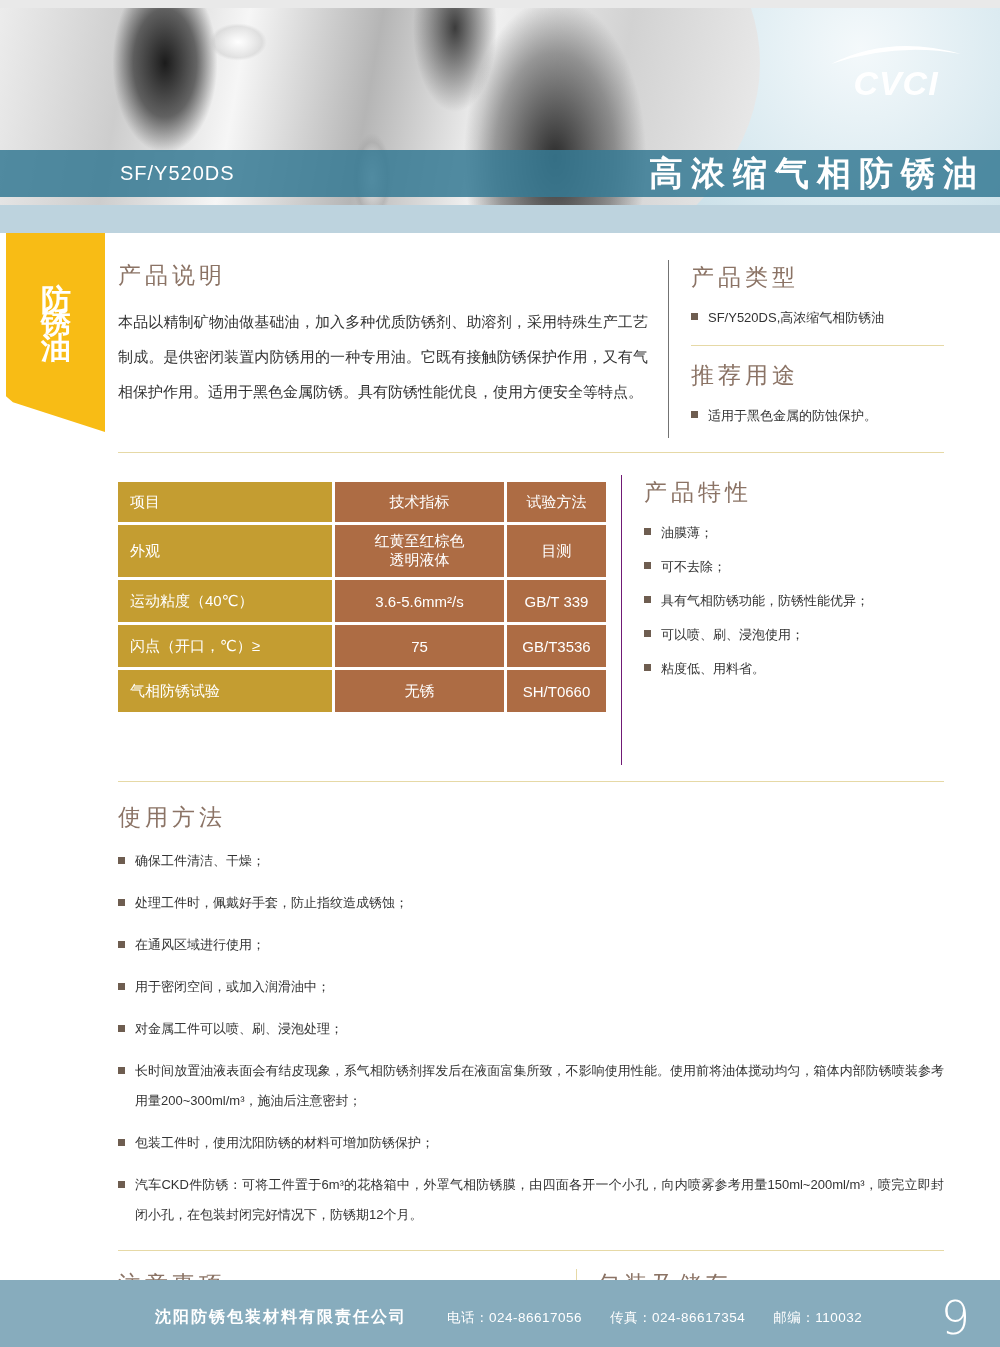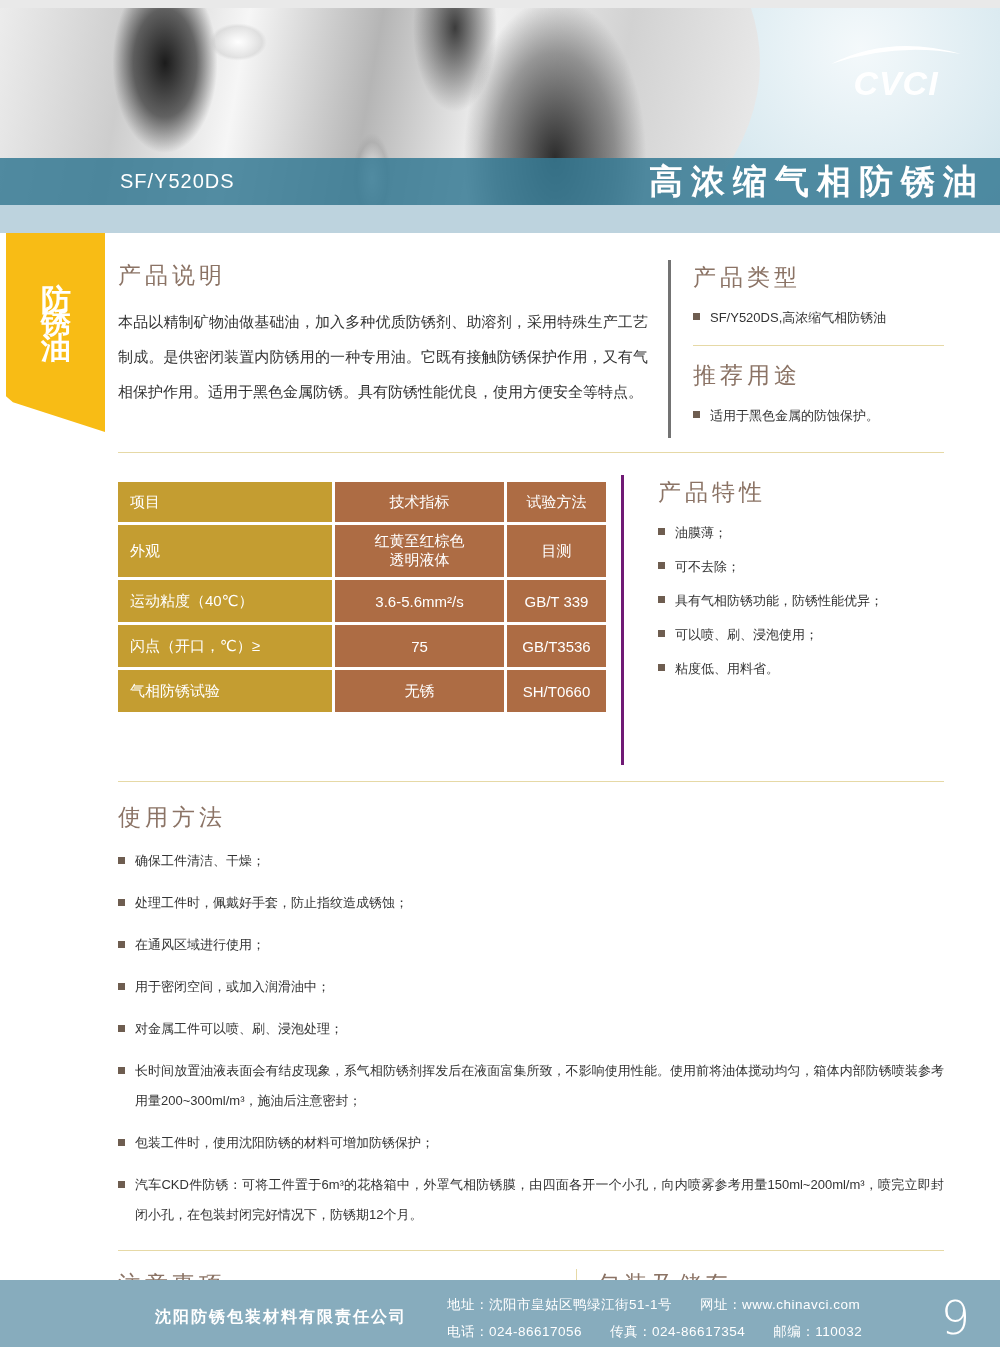--- a/index.html
+++ b/index.html
@@ -12,21 +12,21 @@
   .photo{position:absolute;top:0;left:0;width:800px;height:197px;
     background:
       radial-gradient(ellipse 40px 26px at 238px 34px, rgba(255,255,255,.95), rgba(190,190,190,.35) 60%, transparent 72%),
       radial-gradient(ellipse 26px 60px at 372px 170px, rgba(245,245,245,.9), rgba(150,150,150,.3) 60%, transparent 75%),
       radial-gradient(ellipse 90px 170px at 310px 330px, #0d0d0d 0%, rgba(35,35,35,.85) 45%, transparent 72%),
       radial-gradient(ellipse 70px 120px at 165px 55px, #1b1b1b 0%, rgba(45,45,45,.7) 45%, transparent 75%),
       radial-gradient(ellipse 120px 210px at 555px 150px, rgba(25,25,25,.9) 0%, rgba(70,70,70,.5) 50%, transparent 76%),
       radial-gradient(ellipse 60px 120px at 455px 20px, rgba(20,20,20,.8) 0%, transparent 70%),
       linear-gradient(100deg,#ececec 0%,#cdcdcd 16%,#f6f6f6 30%,#b5b5b5 46%,#efefef 60%,#d2d2d2 76%,#f1f1f1 100%);
     clip-path:ellipse(72% 158% at 23% 28%);}
-  .band{position:absolute;top:150px;left:0;width:1000px;height:47px;
+  .band{position:absolute;top:142px;left:0;width:1000px;height:47px;
     background:rgba(55,122,148,.86);display:flex;align-items:center;}
   .band-code{margin-left:120px;color:#fff;font-size:20px;letter-spacing:1px;}
   .band-title{margin-left:auto;margin-right:15px;color:#fff;font-size:34px;font-weight:bold;letter-spacing:8px;white-space:nowrap;}
   .strip{position:absolute;top:197px;left:0;width:1000px;height:28px;background:#bdd3de;}
   .logo{position:absolute;top:34px;right:36px;width:136px;text-align:center;color:#fff;}
   .logo-text{font-size:34px;font-weight:bold;font-style:italic;letter-spacing:1px;line-height:1;margin-top:-4px;}
 
   
   .side-tab{position:absolute;left:6px;top:225px;width:99px;height:199px;background:#F8BC15;
     clip-path:polygon(0 0,100% 0,100% 100%,7% 85%,0 82%);display:flex;justify-content:center;}
@@ -37,26 +37,26 @@
   .content{position:absolute;left:118px;top:225px;width:826px;}
   .sec-h{font-size:23px;color:#8B7365;letter-spacing:4px;font-weight:500;margin:0 0 13px 0;}
   .body-text{font-size:15px;line-height:35px;color:#333;text-align:justify;margin:0;}
   .blist{list-style:none;margin:0;padding:0;}
   .blist li{display:flex;font-size:13px;color:#333;line-height:23px;margin-bottom:11px;text-align:justify;}
   .sq{flex:0 0 7px;width:7px;height:7px;background:#6E5D50;margin:7px 10px 0 0;}
   .tan-hr{border:none;border-top:1px solid #E6D9A6;margin:0;}
 
   .row-a{display:flex;padding-top:27px;padding-bottom:14px;}
   .col-desc{width:550px;padding-right:20px;box-sizing:border-box;}
-  .col-type{flex:1;border-left:3px solid #737373;padding-left:22px;padding-top:2px;}
+  .col-type{flex:1;border-left:1px solid #737373;padding-left:22px;padding-top:2px;}
   .col-type .tan-hr{margin:16px 0 14px 0;}
 
   .row-b{display:flex;padding-top:22px;padding-bottom:16px;min-height:290px;}
   .col-spec{width:503px;box-sizing:border-box;}
-  .col-feat{flex:1;border-left:3px solid #701a75;padding-left:34px;padding-top:2px;}
+  .col-feat{flex:1;border-left:1px solid #701a75;padding-left:22px;padding-top:2px;}
 
   table.spec{border-collapse:separate;border-spacing:3px;width:494px;margin-left:-3px;margin-top:4px;}
   table.spec th,table.spec td{color:#fff;font-size:15px;padding:7px 12px;white-space:pre-line;}
   table.spec th{font-weight:400;height:26px;}
   table.spec th:first-child,table.spec td:first-child{background:#C49D31;text-align:left;width:190px;}
   table.spec th:nth-child(n+2),table.spec td:nth-child(n+2){background:#AD6C44;text-align:center;}
   table.spec td:nth-child(2){width:145px;}
   table.spec td{height:28px;}
 
   .row-c{padding-top:20px;padding-bottom:8px;}
@@ -249,19 +249,18 @@
             <span class="hang">保质期: 一年；</span>
           </li>
           </ul>
       </div>
     </div>
   </div>
 
   <div class="footer">
     <span class="f-company">沈阳防锈包装材料有限责任公司</span>
     <div class="f-contact">
-      <div>地址：沈阳市皇姑区鸭绿江街51-1号　　网址：www.chinavci.com</div>
       <div>电话：024-86617056　　传真：024-86617354　　邮编：110032</div>
     </div>
     <span class="f-page">9</span>
   </div>
 
 </div>
 
 </body></html>

